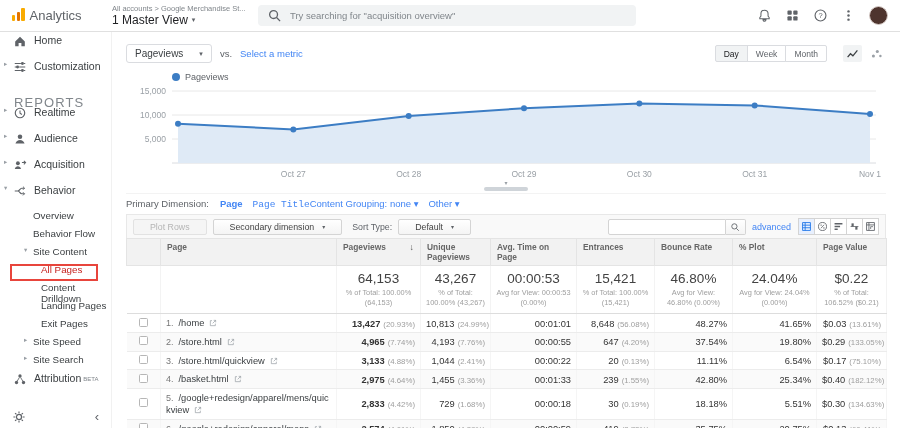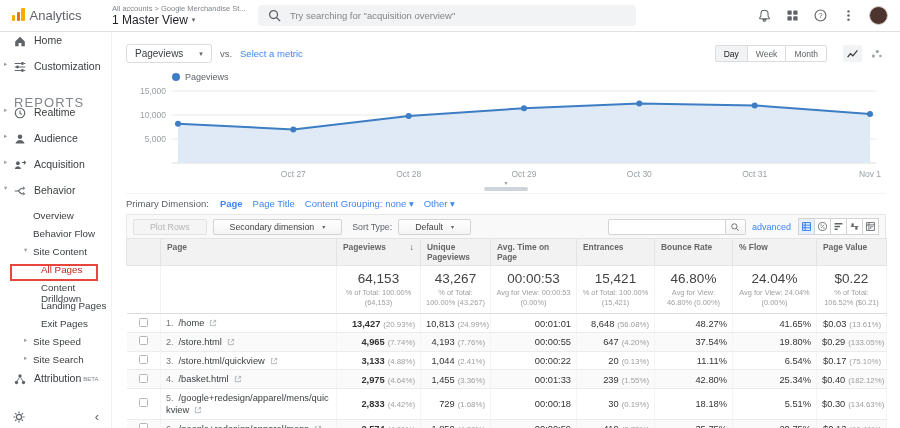--- a/index.html
+++ b/index.html
@@ -349,21 +349,21 @@
         <text x="744" y="92" class="xtick" text-anchor="middle">Nov 1</text>
       </svg>
 
     <div class="scrubber">
       <span class="scrub-caret">▾</span>
       <span class="scrub-bar"></span>
     </div>
 
     <div class="primary-dim">
       <span class="pd-label">Primary Dimension:</span>
-      <span id="pd-options"><a class="pd-opt active" style="margin-right: 10px;">Page</a><a class="pd-opt" style="margin-right: 10px;">Page Title</a><a class="pd-opt" style="margin-right: 10px;">Content Grouping: none ▾</a><a class="pd-opt" style="margin-right: 2px; text-align: center;">Other ▾</a></span>
+      <span id="pd-options"><a class="pd-opt active" style="margin-right: 10px;">Page</a><a class="pd-opt" style=" font-family: Liberation Mono, monospace;">Page Title</a><a class="pd-opt" style="margin-right: 10px;">Content Grouping: none ▾</a><a class="pd-opt" style="margin-right: 2px; text-align: center;">Other ▾</a></span>
     </div>
 
     <div class="controls">
       <button class="ctl-btn disabled">Plot Rows</button>
       <button class="ctl-btn">
         <span>Secondary dimension</span>
         <span class="caret">▾</span>
       </button>
       <span class="sort-label">Sort Type:</span>
       <button class="ctl-btn">
@@ -432,21 +432,21 @@
           <th class="col-check"></th>
           <th>Page</th>
           <th>
             <span class="sort-arrow">↓</span>
             <span>Pageviews</span>
           </th>
           <th>Unique Pageviews</th>
           <th>Avg. Time on Page</th>
           <th>Entrances</th>
           <th>Bounce Rate</th>
-          <th>% Flow</th>
+          <th>% Plot</th>
           <th>Page Value</th>
         </tr>
       </thead>
       <tbody id="table-body">
         <tr class="summary">
           <td class="col-check"></td>
           <td></td>
           <td>
               <span class="sum-val">64,153</span>
               <span class="sum-sub">% of Total: 100.00% (64,153)</span>

